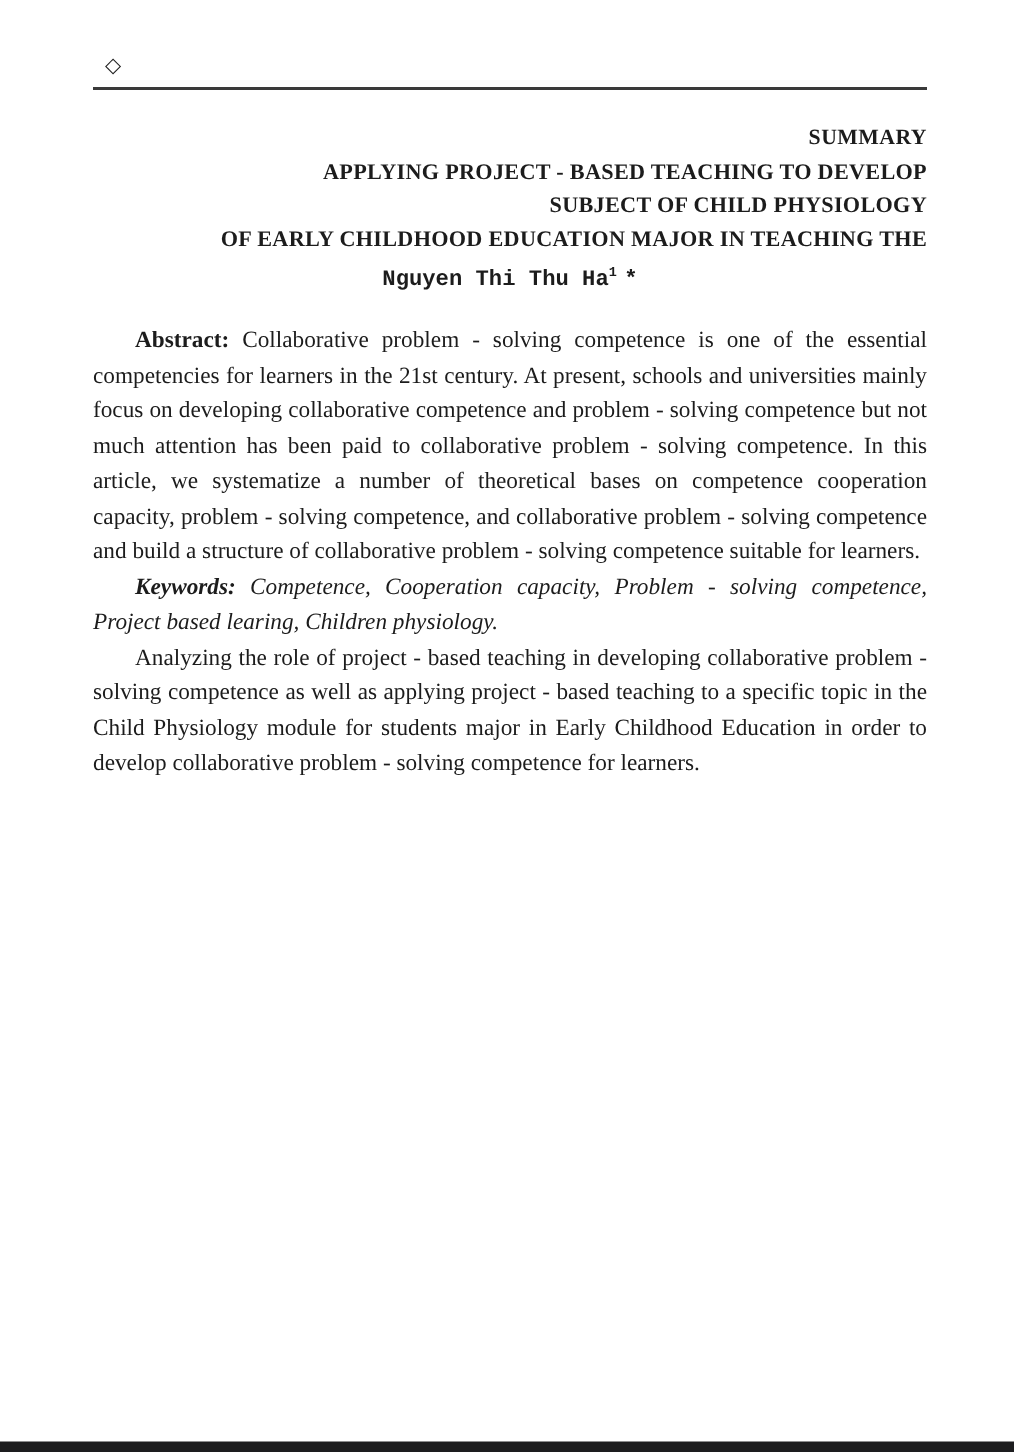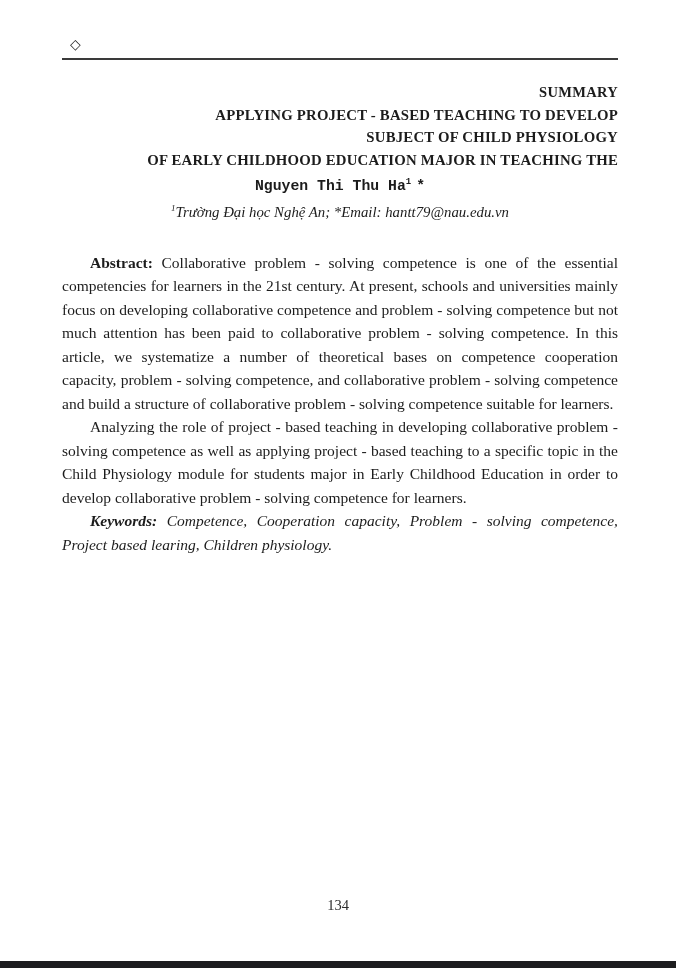--- a/index.html
+++ b/index.html
@@ -68,21 +68,21 @@
   .author-note { margin-left: 5px; font-weight: bold; }
   .affiliation-line {
     text-align: center;
     line-height: 22.5px;
     font-style: italic;
     font-size: 14.8px;
   }
   .affiliation-line sup { font-size: 9px; font-style: italic; }
   
   .body-text {
-    margin-top: 27px;
+    margin-top: 17px;
     font-size: 15.5px;
     line-height: 23.5px;
     text-align: justify;
   }
   .body-text p { text-indent: 28px; }
   .abstract-label { font-weight: bold; }
   .keywords-label { font-weight: bold; font-style: italic; }
   .keywords-text { font-style: italic; }
   
   .page-number {
@@ -118,28 +118,24 @@
       <div class="summary-label">SUMMARY</div>
       <div class="title-line">APPLYING PROJECT - BASED TEACHING TO DEVELOP</div>
       <div class="title-line">SUBJECT OF CHILD PHYSIOLOGY</div>
       <div class="title-line">OF EARLY CHILDHOOD EDUCATION MAJOR IN TEACHING THE</div>
     </div>
 
     <div class="author-line">
       <span>Nguyen Thi Thu Ha</span><sup>1</sup><span class="author-note">*</span>
     </div>
 
-    <div class="affiliation-line">
-      <sup>1</sup><span>Trường Đại học Nghệ An; *Email: hantt79@nau.edu.vn</span>
-    </div>
 
     <div class="body-text">
       <p><span class="abstract-label">Abstract:</span> <span>Collaborative problem - solving competence is one of the essential competencies for learners in the 21st century. At present, schools and universities mainly focus on developing collaborative competence and problem - solving competence but not much attention has been paid to collaborative problem - solving competence. In this article, we systematize a number of theoretical bases on competence cooperation capacity, problem - solving competence, and collaborative problem - solving competence and build a structure of collaborative problem - solving competence suitable for learners.</span></p>
+      <p><span class="keywords-label">Keywords:</span> <span class="keywords-text">Competence, Cooperation capacity, Problem - solving competence, Project based learing, Children physiology.</span></p>
       <p><span>Analyzing the role of project - based teaching in developing collaborative problem - solving competence as well as applying project - based teaching to a specific topic in the Child Physiology module for students major in Early Childhood Education in order to develop collaborative problem - solving competence for learners.</span></p>
-      <p><span class="keywords-label">Keywords:</span> <span class="keywords-text">Competence, Cooperation capacity, Problem - solving competence, Project based learing, Children physiology.</span></p>
     </div>
 
   </div>
 
-  <div class="page-number">134</div>
 
   <div class="scan-edge-bottom"></div>
 </div>
 
 </body></html>

